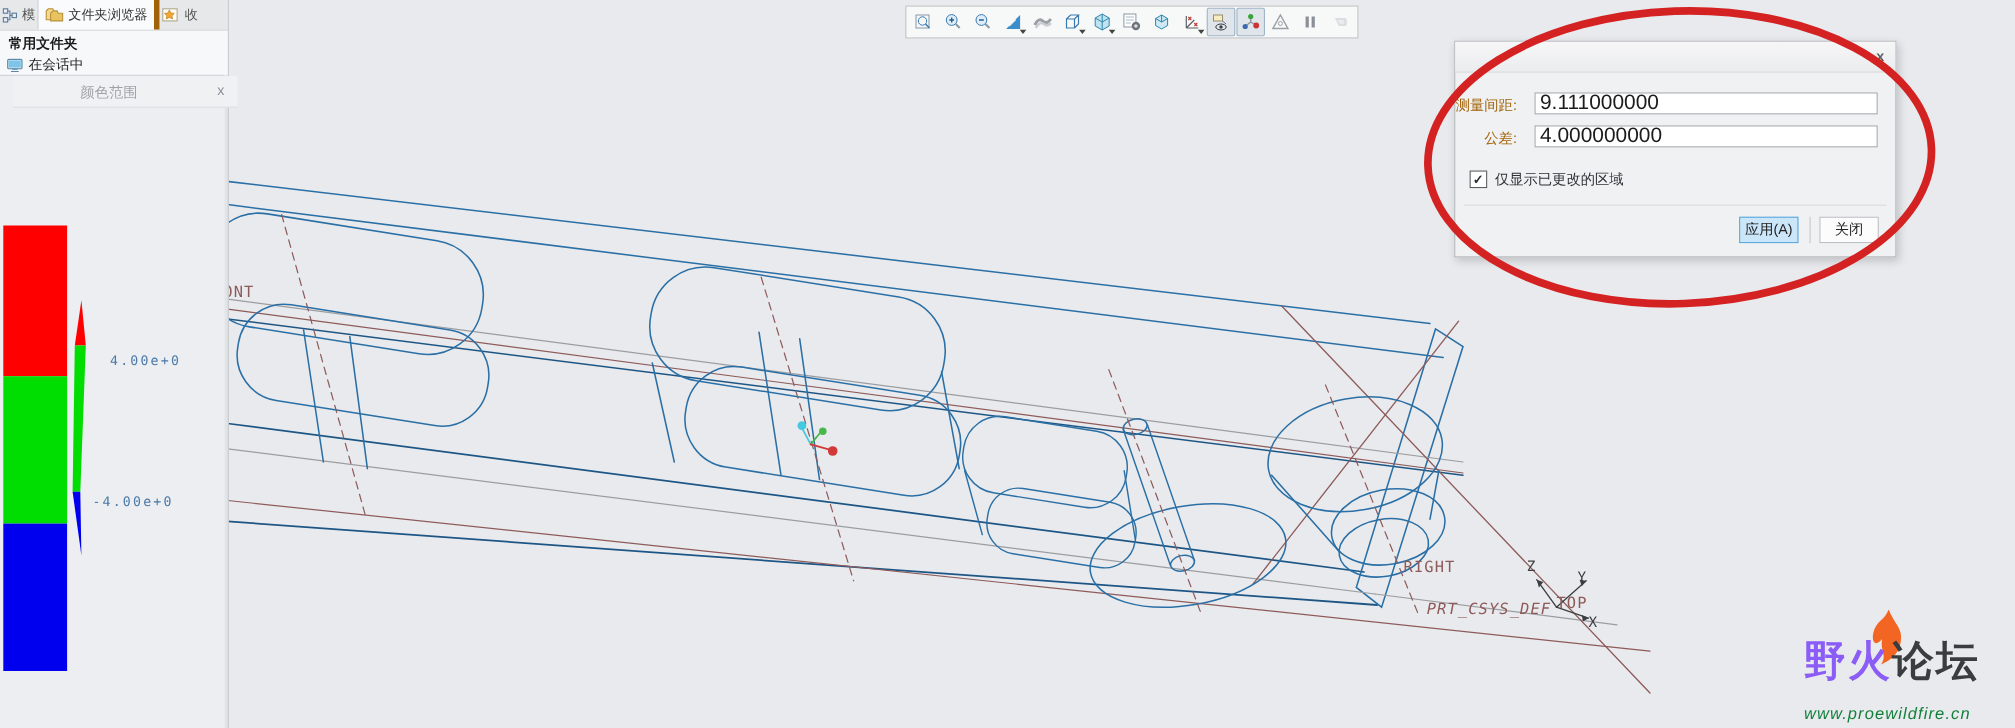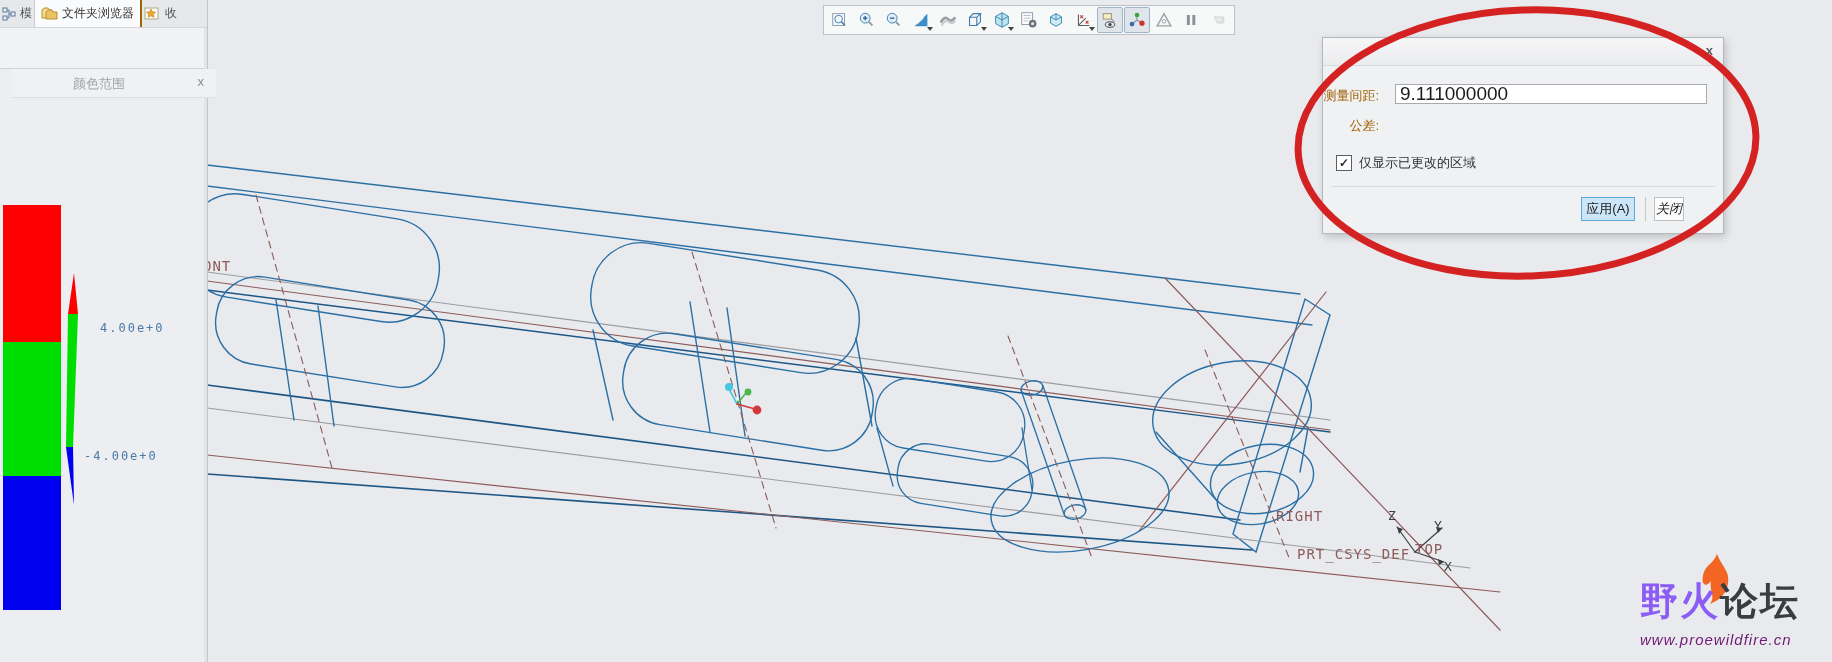--- a/index.html
+++ b/index.html
@@ -17,21 +17,21 @@
     font-size:14px;letter-spacing:1px;white-space:nowrap;}
   .axislabel{position:absolute;color:#3c3f42;font-family:"DejaVu Sans Mono",monospace;font-size:13px;}
 
   
   #sidebar{position:absolute;left:0;top:0;width:207px;height:662px;background:#f0f2f4;
     border-right:1px solid #c3c6c9;box-shadow:inset -3px 0 0 #e2e4e7;z-index:30;}
   #tabstrip{position:absolute;left:0;top:0;width:207px;height:27px;background:#e6e8ea;
     border-bottom:1px solid #d4d6d8;display:flex;align-items:stretch;overflow:hidden;}
   .tab{display:flex;align-items:center;gap:4px;padding:0 6px;font-size:12px;color:#333;}
   .tab.partial{color:#555;padding:0 2px;}
-  .tab.active{background:#fafbfc;border-left:1px solid #c9cccf;border-right:2px solid #a16207;}
+  .tab.active{background:#fafbfc;border-left:1px solid #c9cccf;border-right:5px solid #a16207;}
   #folderpane{position:absolute;left:0;top:28px;width:207px;height:40px;background:#f7f8f9;}
   #commonFolders{position:absolute;left:8px;top:4px;font-size:12.5px;font-weight:bold;color:#1a1a1a;}
   #sessionRow{position:absolute;left:6px;top:22px;display:flex;align-items:center;gap:5px;
     font-size:12.5px;color:#222;width:190px;height:18px;}
   
   #colorPanel{position:absolute;left:0;top:68px;width:204px;height:594px;background:#eceef1;
     border-top:1px solid #cfd2d5;}
   #colorPanelHeader{position:absolute;left:0;top:0;width:100%;height:28px;background:#f0f1f3;
     border-bottom:1px solid #dddfe2;margin-left:12px;}
   #colorPanelTitle{position:absolute;left:0;right:30px;top:6px;text-align:center;
@@ -67,32 +67,32 @@
     padding:0 4px;box-sizing:border-box;}
   #dlgCheckRow{position:absolute;left:13px;top:116px;display:flex;align-items:center;gap:7px;}
   #dlgCheckbox{width:14px;height:14px;background:#fff;border:1px solid #5a5e63;
     display:flex;align-items:center;justify-content:center;font-size:12px;color:#2a2d30;font-weight:bold;}
   #dlgCheckLabel{color:#2e3134;}
   #dlgSeparator{position:absolute;left:8px;right:8px;top:148px;border-top:1px solid #d9dbdd;}
   .dlgBtn{position:absolute;top:159px;height:24px;border:1px solid #bdc0c3;background:#fcfcfd;
     font-size:13px;color:#222;display:flex;align-items:center;justify-content:center;box-sizing:border-box;}
   #btnApply{left:258px;width:54px;background:#cbe6f8;border:1px solid #5fa8da;}
   #btnDivider{position:absolute;left:322px;top:159px;height:24px;border-left:1px solid #c6c9cc;}
-  #btnClose{left:331px;width:30px;font-style:italic;}
+  #btnClose{left:331px;width:54px;}
 
   
   #annotation{position:absolute;left:1280px;top:0;z-index:60;pointer-events:none;}
 
   
   #watermark{position:absolute;left:1640px;top:576px;z-index:20;}
   #wmBrand{position:relative;font-size:38px;font-weight:bold;letter-spacing:2px;white-space:nowrap;}
   #wmOrange{color:#8b5cf6;}
   #wmDark{color:#3a3d40;}
   #wmFlame{position:absolute;left:57px;top:-22px;}
-  #wmUrl{font-size:15px;font-style:italic;color:#701a75;letter-spacing:1px;margin-top:4px;}
+  #wmUrl{font-size:15px;font-style:italic;color:#15803d;letter-spacing:1px;margin-top:14px;}
 
   
   .miniicon{display:inline-block;line-height:0;}
 </style>
 </head>
 <body>
 
 <div id="viewport">
   <svg id="wire" width="1625" height="662" viewBox="207 0 1625 662">
     <g fill="none" stroke-linecap="round">
@@ -180,21 +180,21 @@
         <circle cx="729" cy="387" r="4" fill="#45c8e0"></circle>
         <circle cx="748" cy="392" r="3.4" fill="#49b84b"></circle>
         <circle cx="757" cy="410" r="4.4" fill="#d23a3a"></circle>
       </g>
     </g>
   </svg>
 
   <span class="cadlabel" style="left:-4px;top:258px;">ONT</span>
   <span class="cadlabel" style="left:1069px;top:508px;">RIGHT</span>
   <span class="cadlabel" style="left:1208px;top:541px;">TOP</span>
-  <span class="cadlabel" style="left:1090px;top:546px;">PRT_CSYS_DEF</span>
+  <span class="cadlabel" style="left:1090px;top:546px;font-style:italic;">PRT_CSYS_DEF</span>
   <span class="axislabel" style="left:1181px;top:508px;">Z</span>
   <span class="axislabel" style="left:1227px;top:518px;">Y</span>
   <span class="axislabel" style="left:1237px;top:559px;">X</span>
 </div>
 
 <div id="toolbar">
     <span class="tbicon">
       <svg width="20" height="20" viewBox="0 0 22 22" fill="none">
         <rect x="3" y="4" width="13" height="13" stroke="#8a98a6" fill="#f4f8fb"></rect>
         <circle cx="9.5" cy="10" r="4.2" stroke="#3d7ab0"></circle>
@@ -327,20 +327,33 @@
       <span class="miniicon">
         <svg width="17" height="13" viewBox="0 0 17 13">
           <rect x="1" y="1" width="13" height="11" fill="#fdfdf8" stroke="#b0a88a"></rect>
           <path d="M7,2 l1.4,2.8 3.1,.4 -2.2,2.1 .5,3 -2.8,-1.5 -2.8,1.5 .5,-3 -2.2,-2.1 3.1,-.4 z" fill="#f0a830" stroke="#c07818" stroke-width=".6"></path>
         </svg>
       </span>
       <span>收</span>
     </span>
   </div>
 
+  <div id="folderpane">
+    <div id="commonFolders">常用文件夹</div>
+    <div id="sessionRow">
+      <span class="miniicon">
+        <svg width="15" height="13" viewBox="0 0 15 13">
+          <rect x="1" y="1" width="13" height="8.5" rx="1" fill="#bfe2f2" stroke="#5a87a8"></rect>
+          <rect x="2.2" y="2.2" width="10.6" height="6" fill="#7ec4e8"></rect>
+          <path d="M5,10 h5 M4,12 h7" stroke="#5a87a8" stroke-width="1"></path>
+        </svg>
+      </span>
+      <span>在会话中</span>
+    </div>
+  </div>
 
   <div id="colorPanel">
     <div id="colorPanelHeader">
       <span id="colorPanelTitle">颜色范围</span>
       <span id="colorPanelClose">x</span>
     </div>
     <div id="colorBar">
         <div class="seg" style="height: 137px; background: rgb(255, 0, 0);"></div>
         <div class="seg" style="height: 134px; background: rgb(0, 221, 0);"></div>
         <div class="seg" style="height: 134px; background: rgb(0, 0, 238);"></div>
@@ -359,20 +372,21 @@
   <div id="dialogTitlebar">
     <span id="dialogClose">x</span>
   </div>
 
   <div class="dlgRow" style="top:46px;">
     <span class="dlgLabel">测量间距:</span>
     <input class="dlgInput" type="text" value="9.111000000" style="">
   </div>
   <div class="dlgRow" style="top:76px;">
     <span class="dlgLabel">公差:</span>
+    <input class="dlgInput" type="text" value="4.000000000" style="">
   </div>
 
   <div id="dlgCheckRow">
     <span id="dlgCheckbox">✓</span>
     <span id="dlgCheckLabel">仅显示已更改的区域</span>
   </div>
 
   <div id="dlgSeparator"></div>
 
   <div class="dlgBtn" id="btnApply">应用(A)</div>

